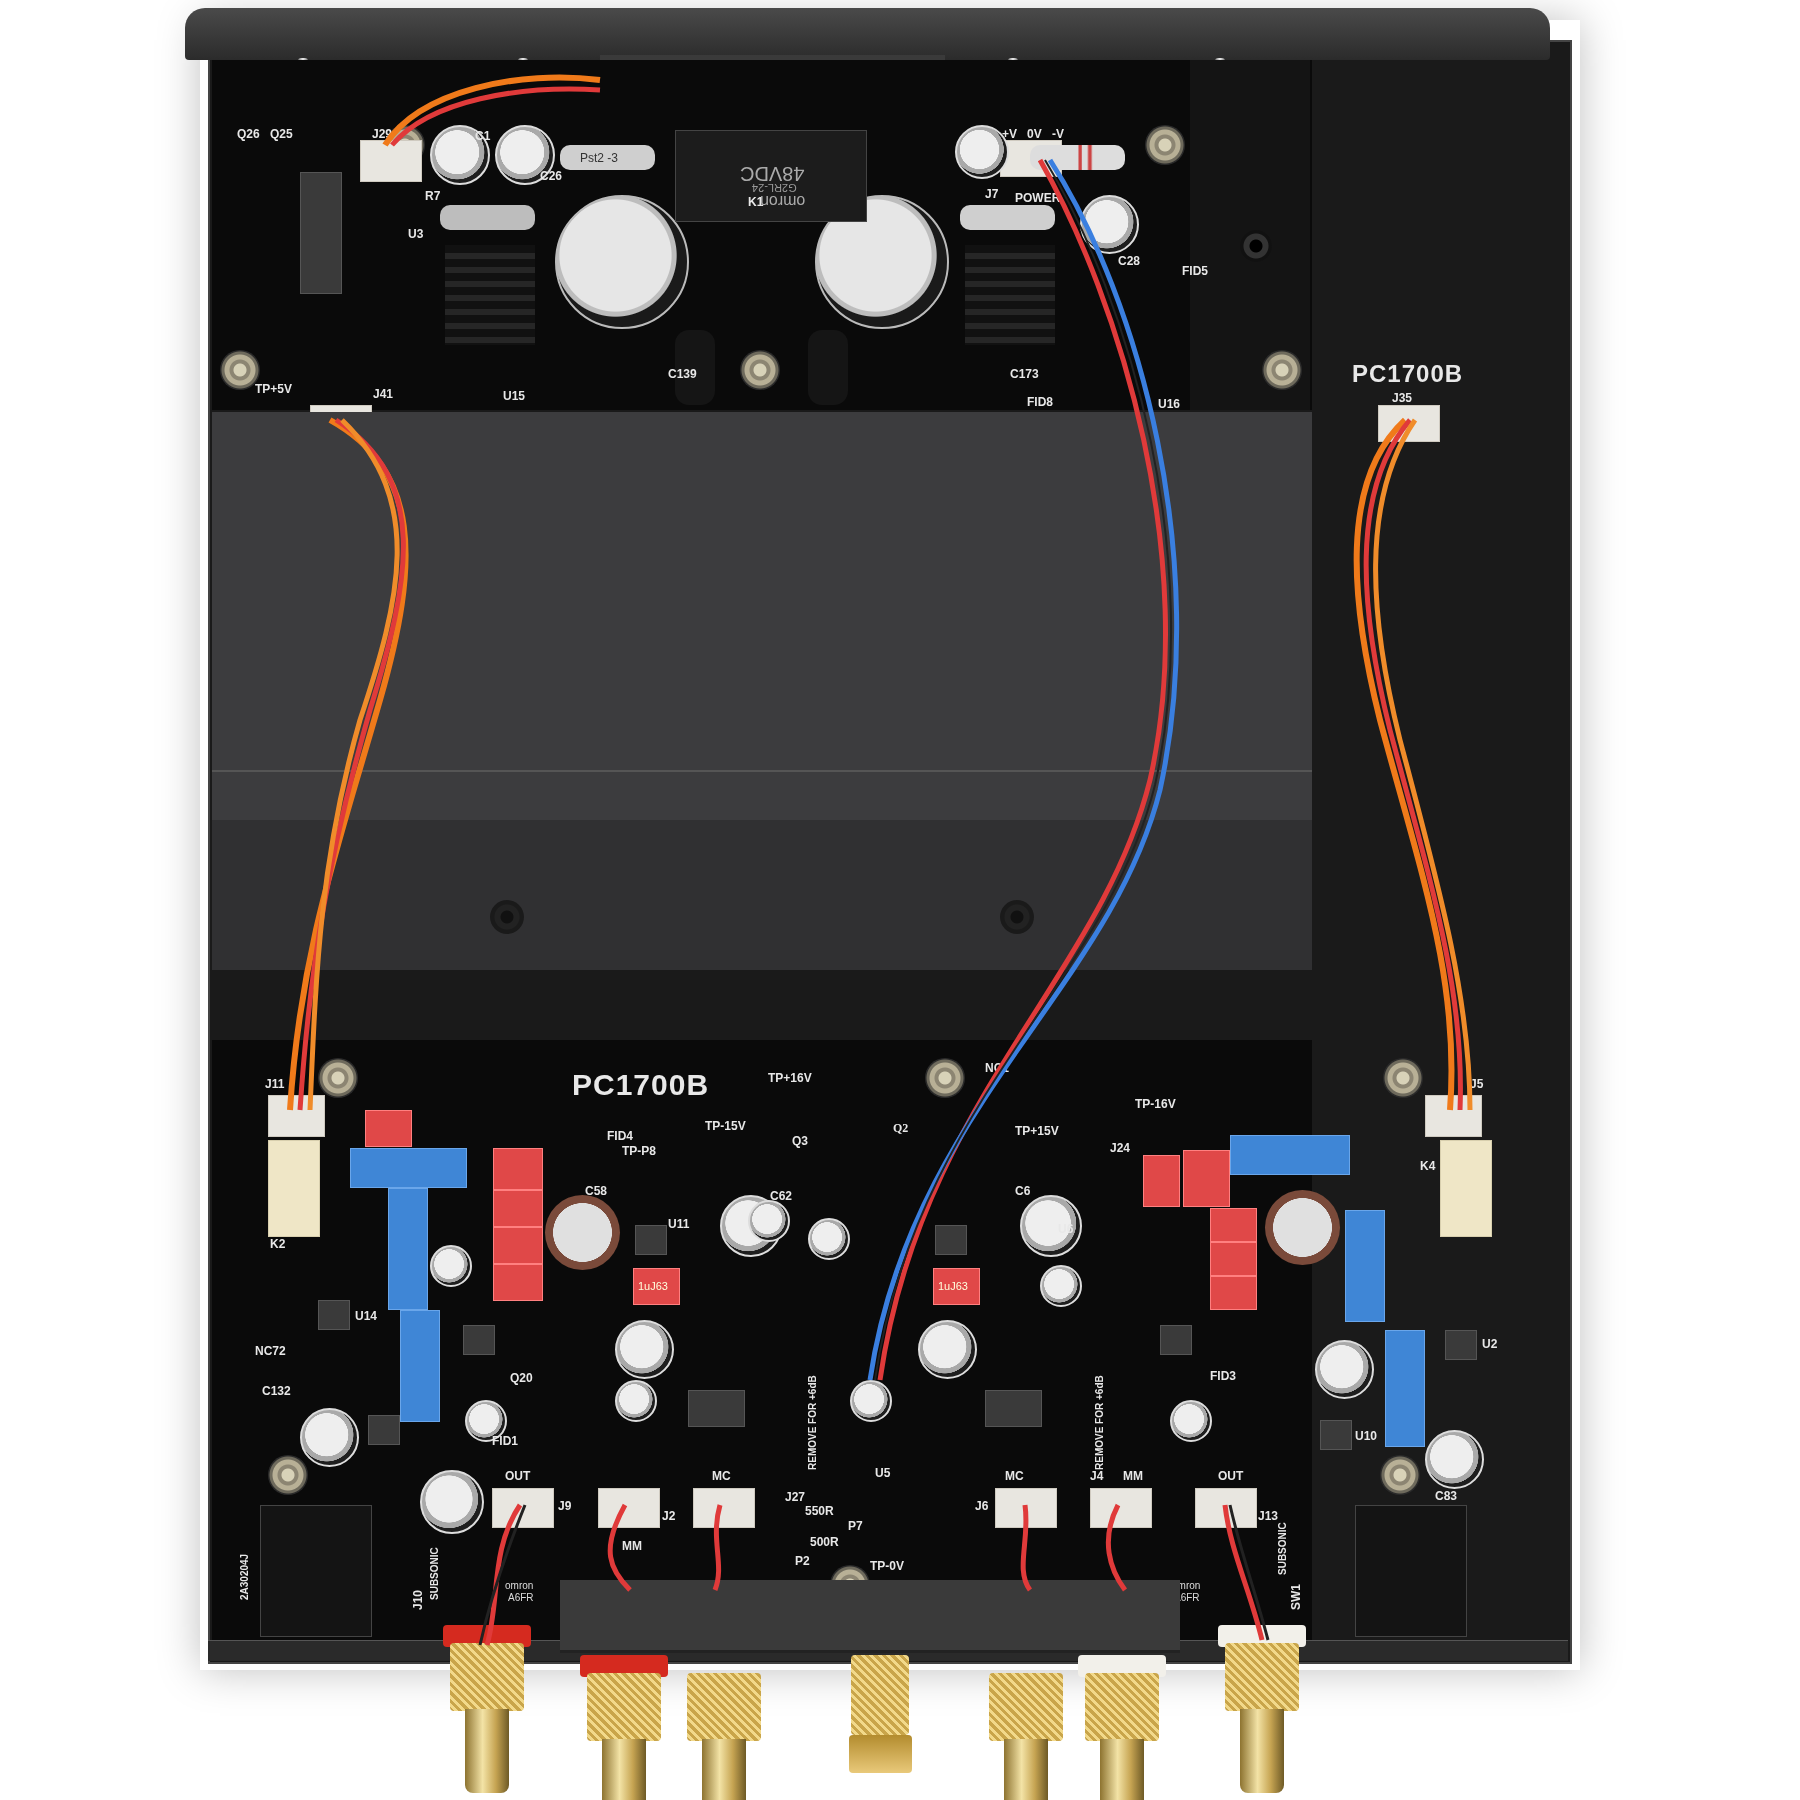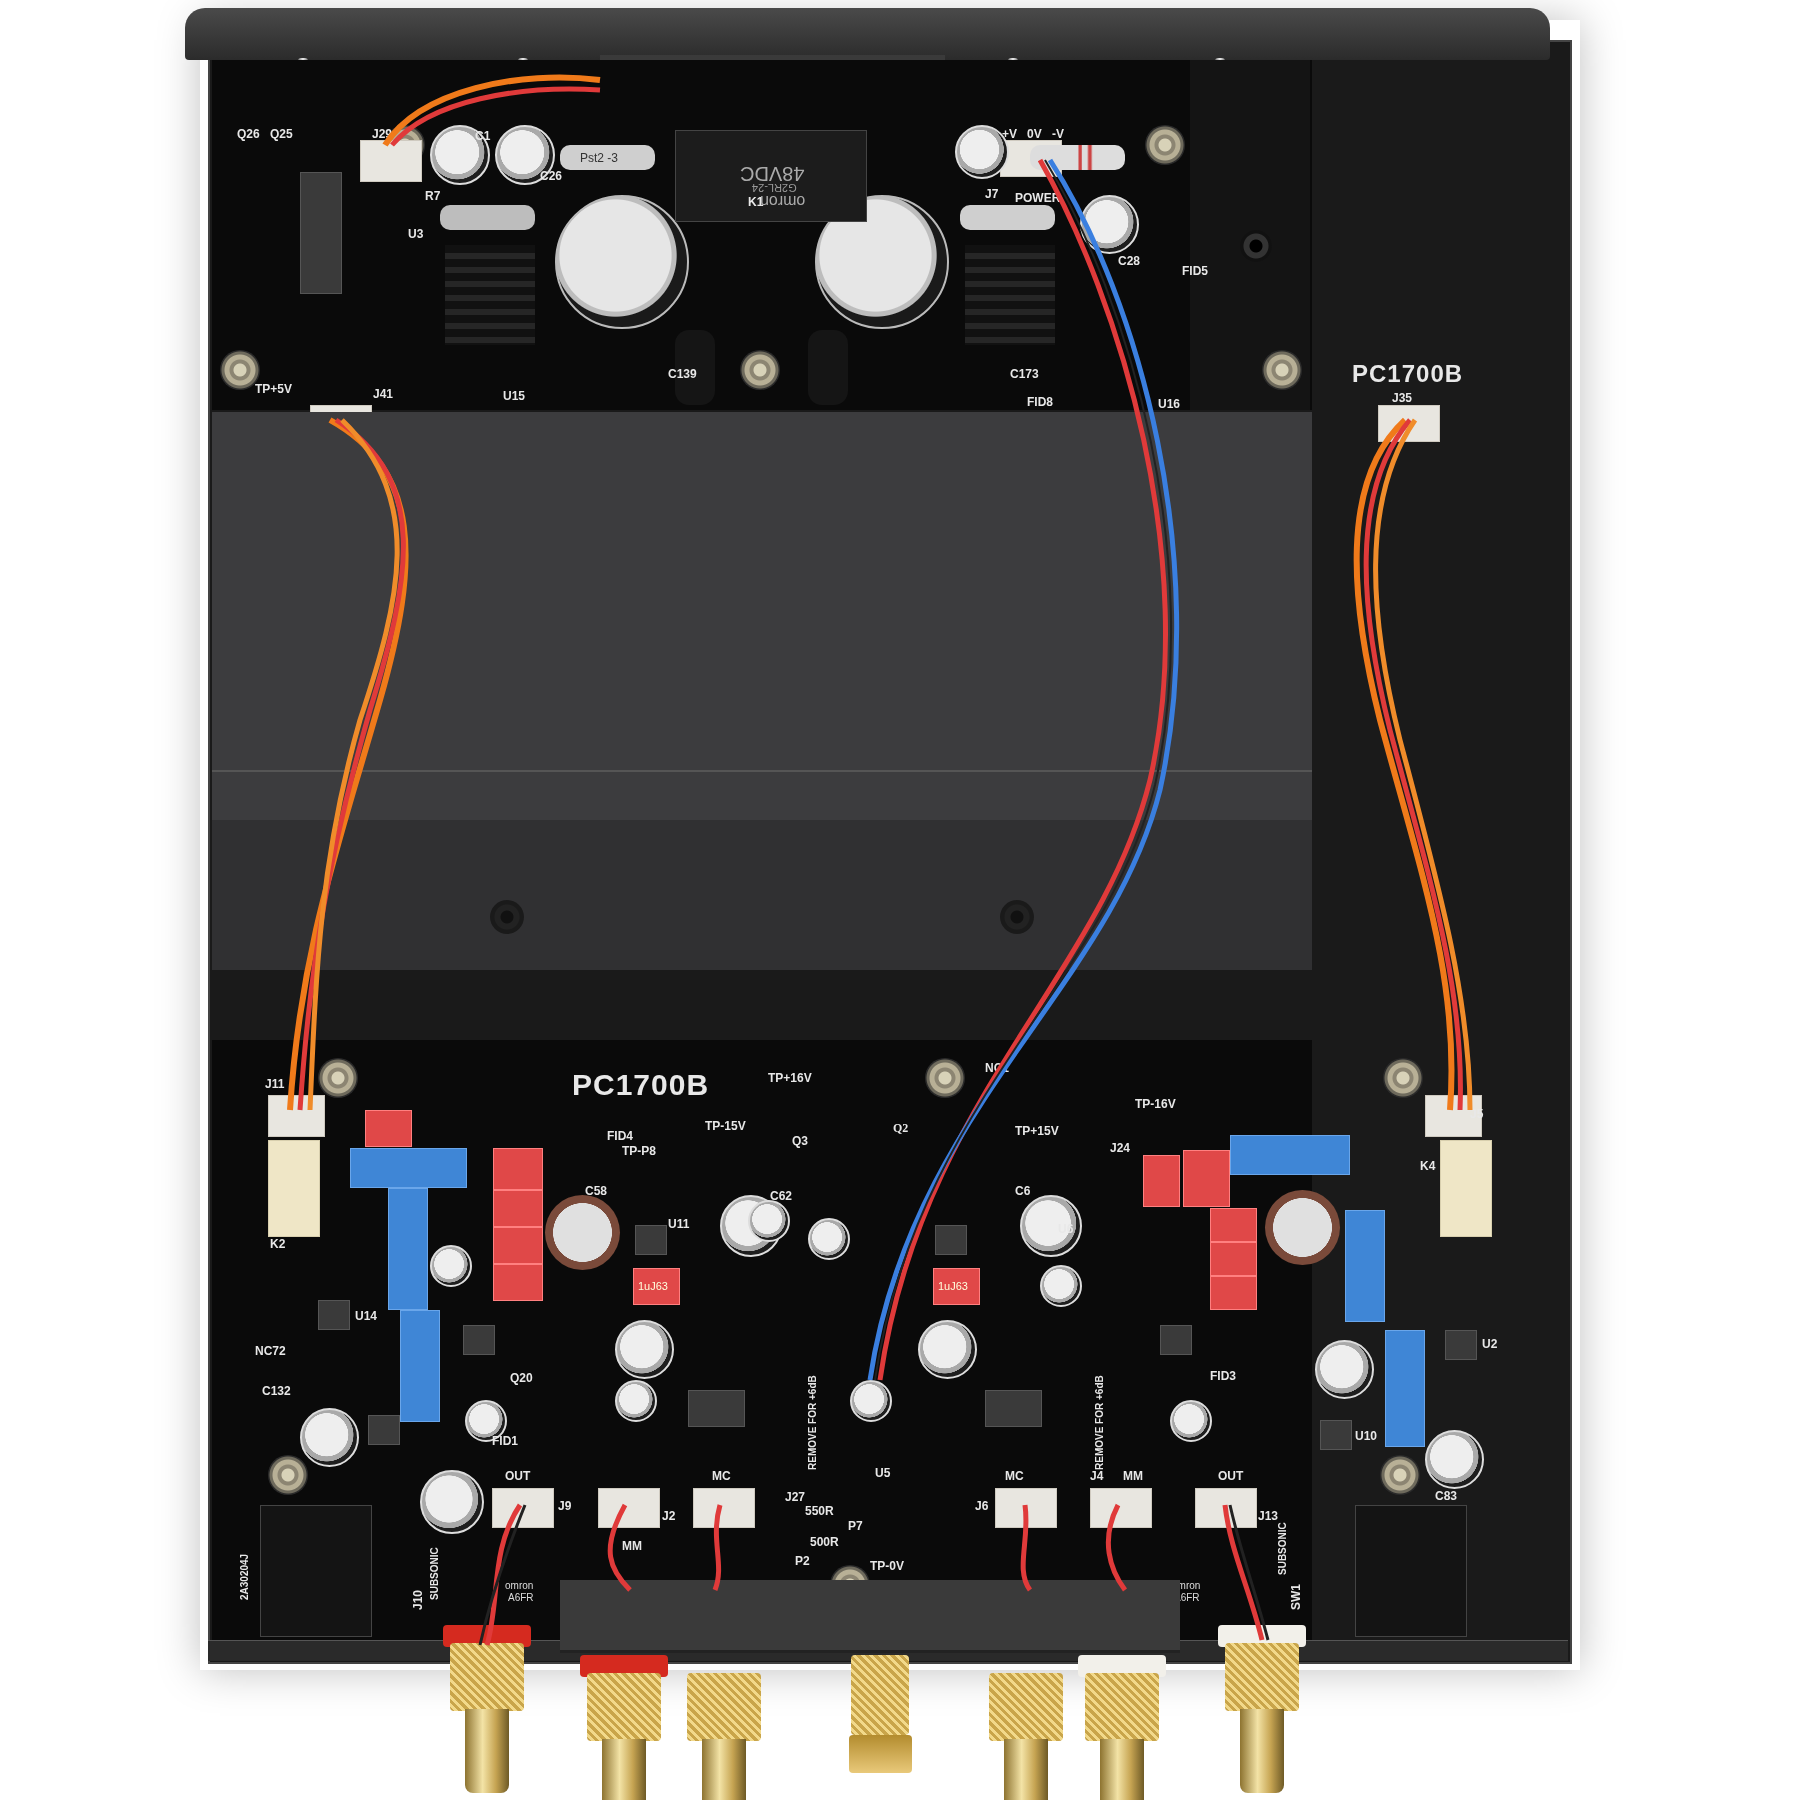--- a/index.html
+++ b/index.html
@@ -206,21 +206,21 @@
 <span class="silk" style="left:768px;top:1072px;">TP+16V</span>
 <span class="silk" style="left:985px;top:1062px;">NC1</span>
 <span class="silk" style="left:1015px;top:1125px;">TP+15V</span>
 <span class="silk" style="left:1135px;top:1098px;">TP-16V</span>
 <span class="silk" style="left:1015px;top:1185px;">C6</span>
 <span class="silk" style="left:1058px;top:1223px;">U6</span>
 <span class="silk" style="left:875px;top:1467px;">U5</span>
 <span class="silk" style="left:1110px;top:1142px;">J24</span>
 <span class="silk" style="left:1210px;top:1370px;">FID3</span>
 <span class="silk" style="left:1420px;top:1160px;">K4</span>
-<span class="silk" style="left:1470px;top:1108px;">J5</span>
+<span class="silk" style="left:1470px;top:1078px;">J5</span>
 <span class="silk" style="left:1482px;top:1338px;">U2</span>
 <span class="silk" style="left:1355px;top:1430px;">U10</span>
 <span class="silk" style="left:1435px;top:1490px;">C83</span>
 
 <span class="silk vert" style="left:808px;top:1470px;font-size:10px;">REMOVE FOR +6dB</span>
 <span class="silk vert" style="left:1095px;top:1470px;font-size:10px;">REMOVE FOR +6dB</span>
 
 <div class="conn" style="left:492px;top:1488px;width:60px;height:38px;"></div>
 <div class="conn" style="left:598px;top:1488px;width:60px;height:38px;"></div>
 <div class="conn" style="left:693px;top:1488px;width:60px;height:38px;"></div>

